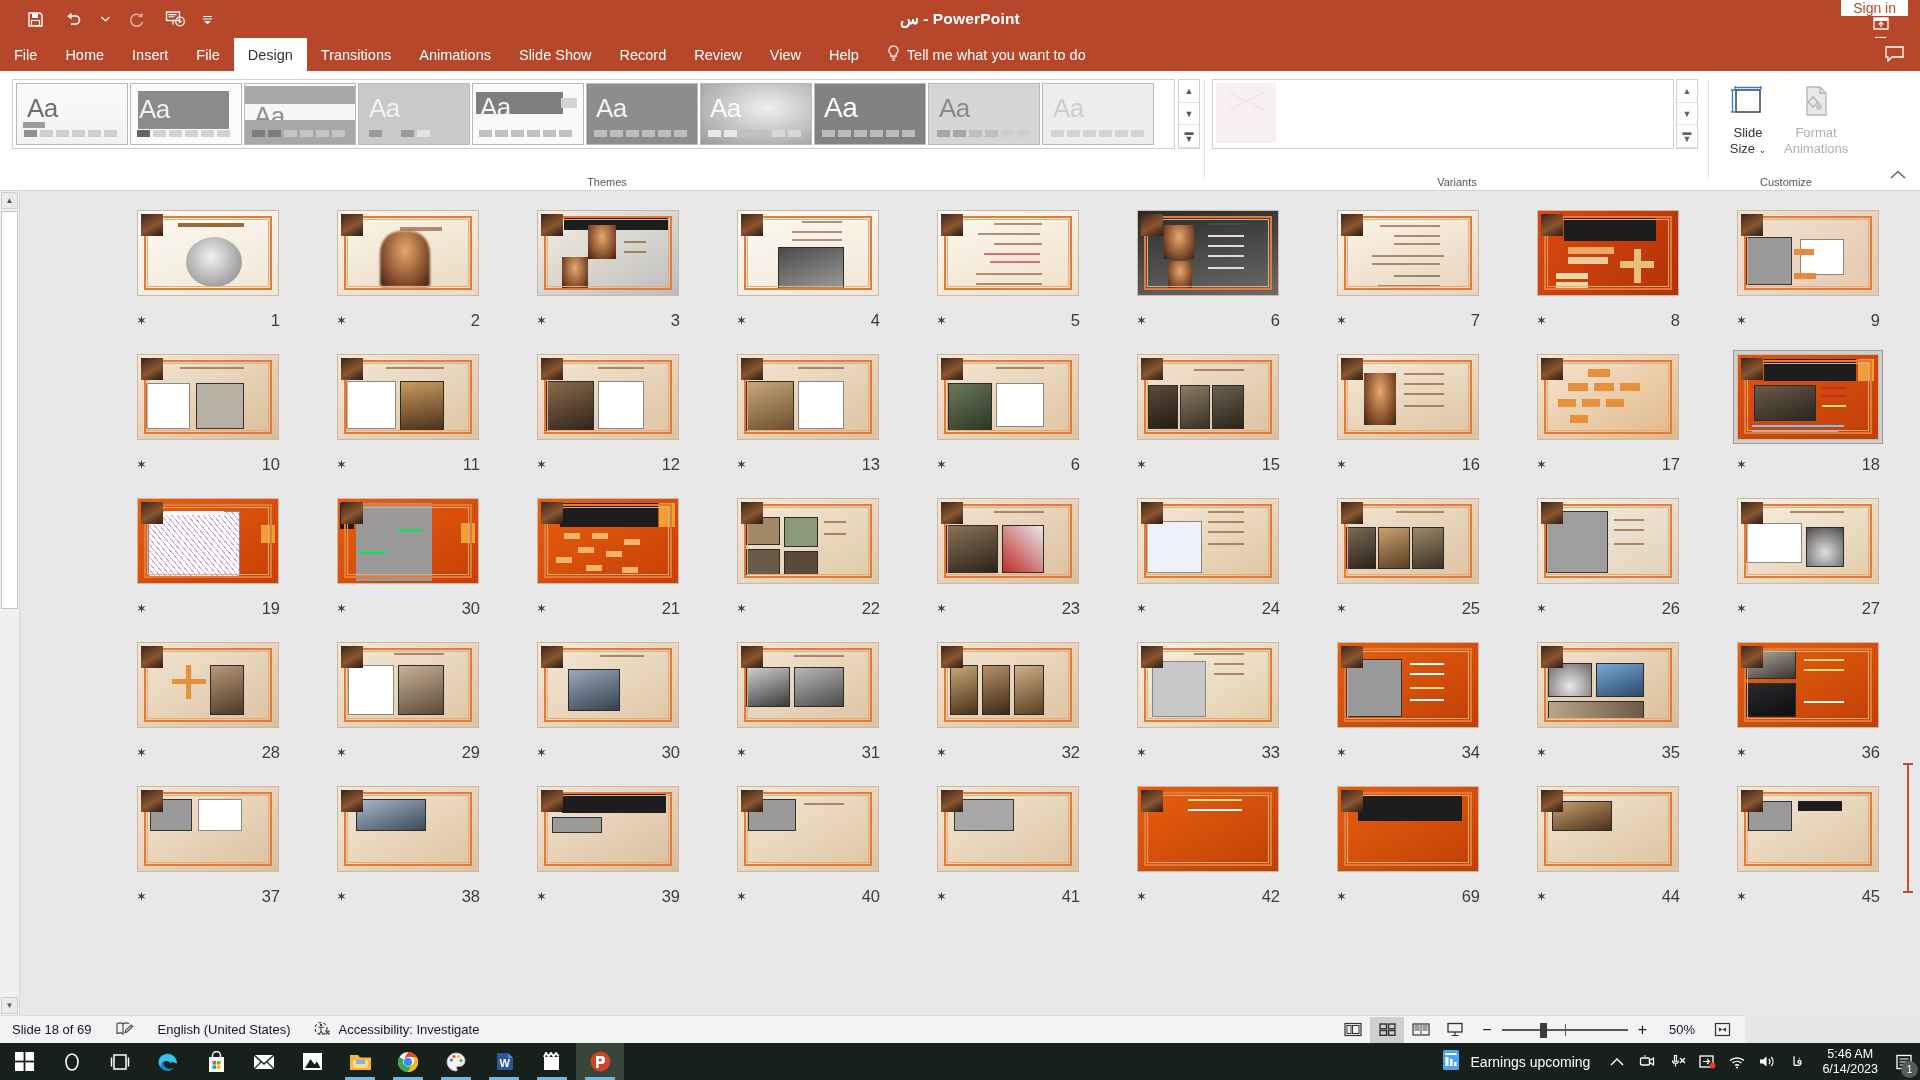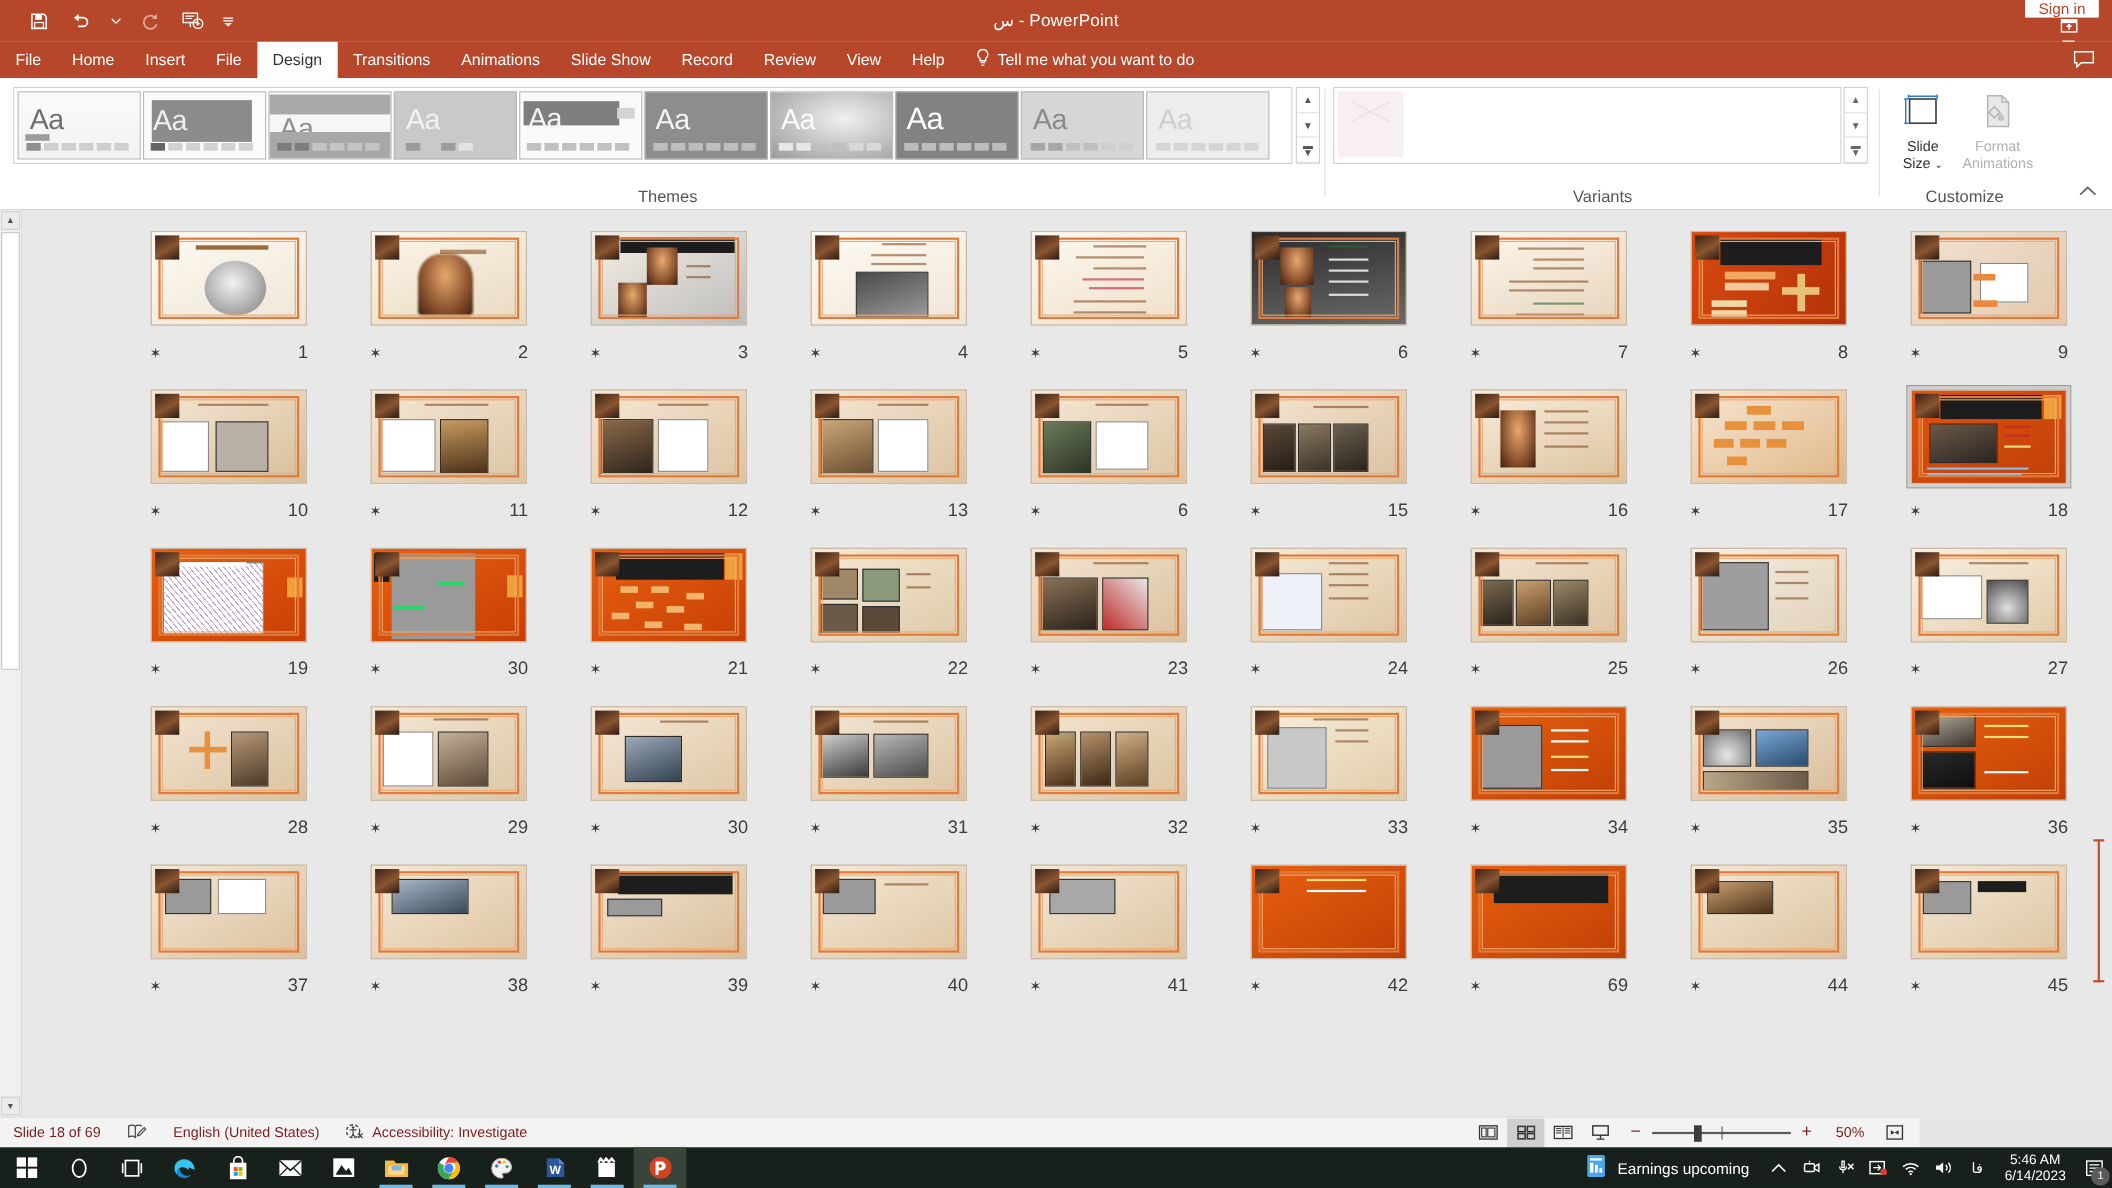--- a/index.html
+++ b/index.html
@@ -17,21 +17,21 @@
   }
   .qat{ display:flex; align-items:center; padding-left:18px; gap:4px; }
   .qbtn{
     width:34px; height:30px; display:flex; align-items:center; justify-content:center;
     color:#fff; cursor:pointer;
   }
   .qbtn.disabled{ opacity:.55; }
   .qbtn.small{ width:22px; }
   #title{
     position:absolute; left:0; right:0; text-align:center;
-    color:#fff; font-size:15.5px; letter-spacing:.2px; pointer-events:none;
+    color:#fff; font-size:15.5px; letter-spacing:.2px; pointer-events:none;font-weight:bold;
   }
   .winright{ position:absolute; right:0; top:0; height:38px; display:flex; align-items:center;flex-direction:column; }
   #signin{
     background:#fff; color:#b7472a; font-size:14px; height:24px;
     display:flex; align-items:center; padding:0 12px; margin-right:12px; cursor:pointer;
   }
   .wbtn{ width:46px; height:38px; display:flex; align-items:center; justify-content:center; color:#fff; cursor:pointer; }
 
   
   #tabbar{
@@ -47,21 +47,21 @@
   #comments-icon{ position:absolute; right:16px; top:8px; color:#fff; cursor:pointer; }
 
   
   #ribbon{
     position:absolute; left:0; top:71px; width:1920px; height:120px;
     background:#fff; border-bottom:1px solid #d4d4d4;
   }
   .grp{ position:absolute; top:0; height:120px; }
   .grp .glabel{
     position:absolute; bottom:3px; width:100%; text-align:center;
-    font-size:15px; color:#555;
+    font-size:11px; color:#555;
   }
   .gsep{ position:absolute; top:10px; width:1px; height:98px; background:#e0e0e0; }
 
   
   #themes{ left:12px; width:1190px; }
   #themes-box{
     position:absolute; left:0; top:8px; width:1163px; height:70px;
     border:1px solid #d0d0d0; background:#fff; display:flex; align-items:center;
     padding:3px; gap:2px; overflow:hidden;
   }
@@ -184,21 +184,21 @@
   .t-txt.r{ background:rgba(190,30,60,.6); }
   .t-img{ position:absolute; background:#8e8e8e; border:1px solid #2b2b2b; }
   .t-arch{ position:absolute; background:radial-gradient(ellipse at 50% 35%,#e9a86d,#7a4526 70%,#3a2012); }
   .t-plan{ position:absolute; background:#9a9a9a; border:1px solid #333; }
   .t-white{ position:absolute; background:#fff; border:1px solid #888; }
 
   
   #status{
     position:absolute; left:0; top:1015px; width:1745px; height:28px;
     background:#f3f3f3; border-top:1px solid #dcdcdc;
-    display:flex; align-items:center; font-size:13px; color:#7f1d1d;
+    display:flex; align-items:center; font-size:13px; color:#0f172a;
   }
   .sitem{ display:flex; align-items:center; gap:7px; padding:0 12px; height:28px; cursor:pointer; }
   #status-right{ margin-left:auto; display:flex; align-items:center; }
   .vbtn{
     width:34px; height:26px; display:flex; align-items:center; justify-content:center;
     cursor:pointer; color:#333;
   }
   .vbtn.active{ background:#cfcfcf; }
   #zoomwrap{ display:flex; align-items:center; gap:10px; padding:0 10px; }
   #zoomtrack{ position:relative; width:126px; height:14px; cursor:pointer; }

